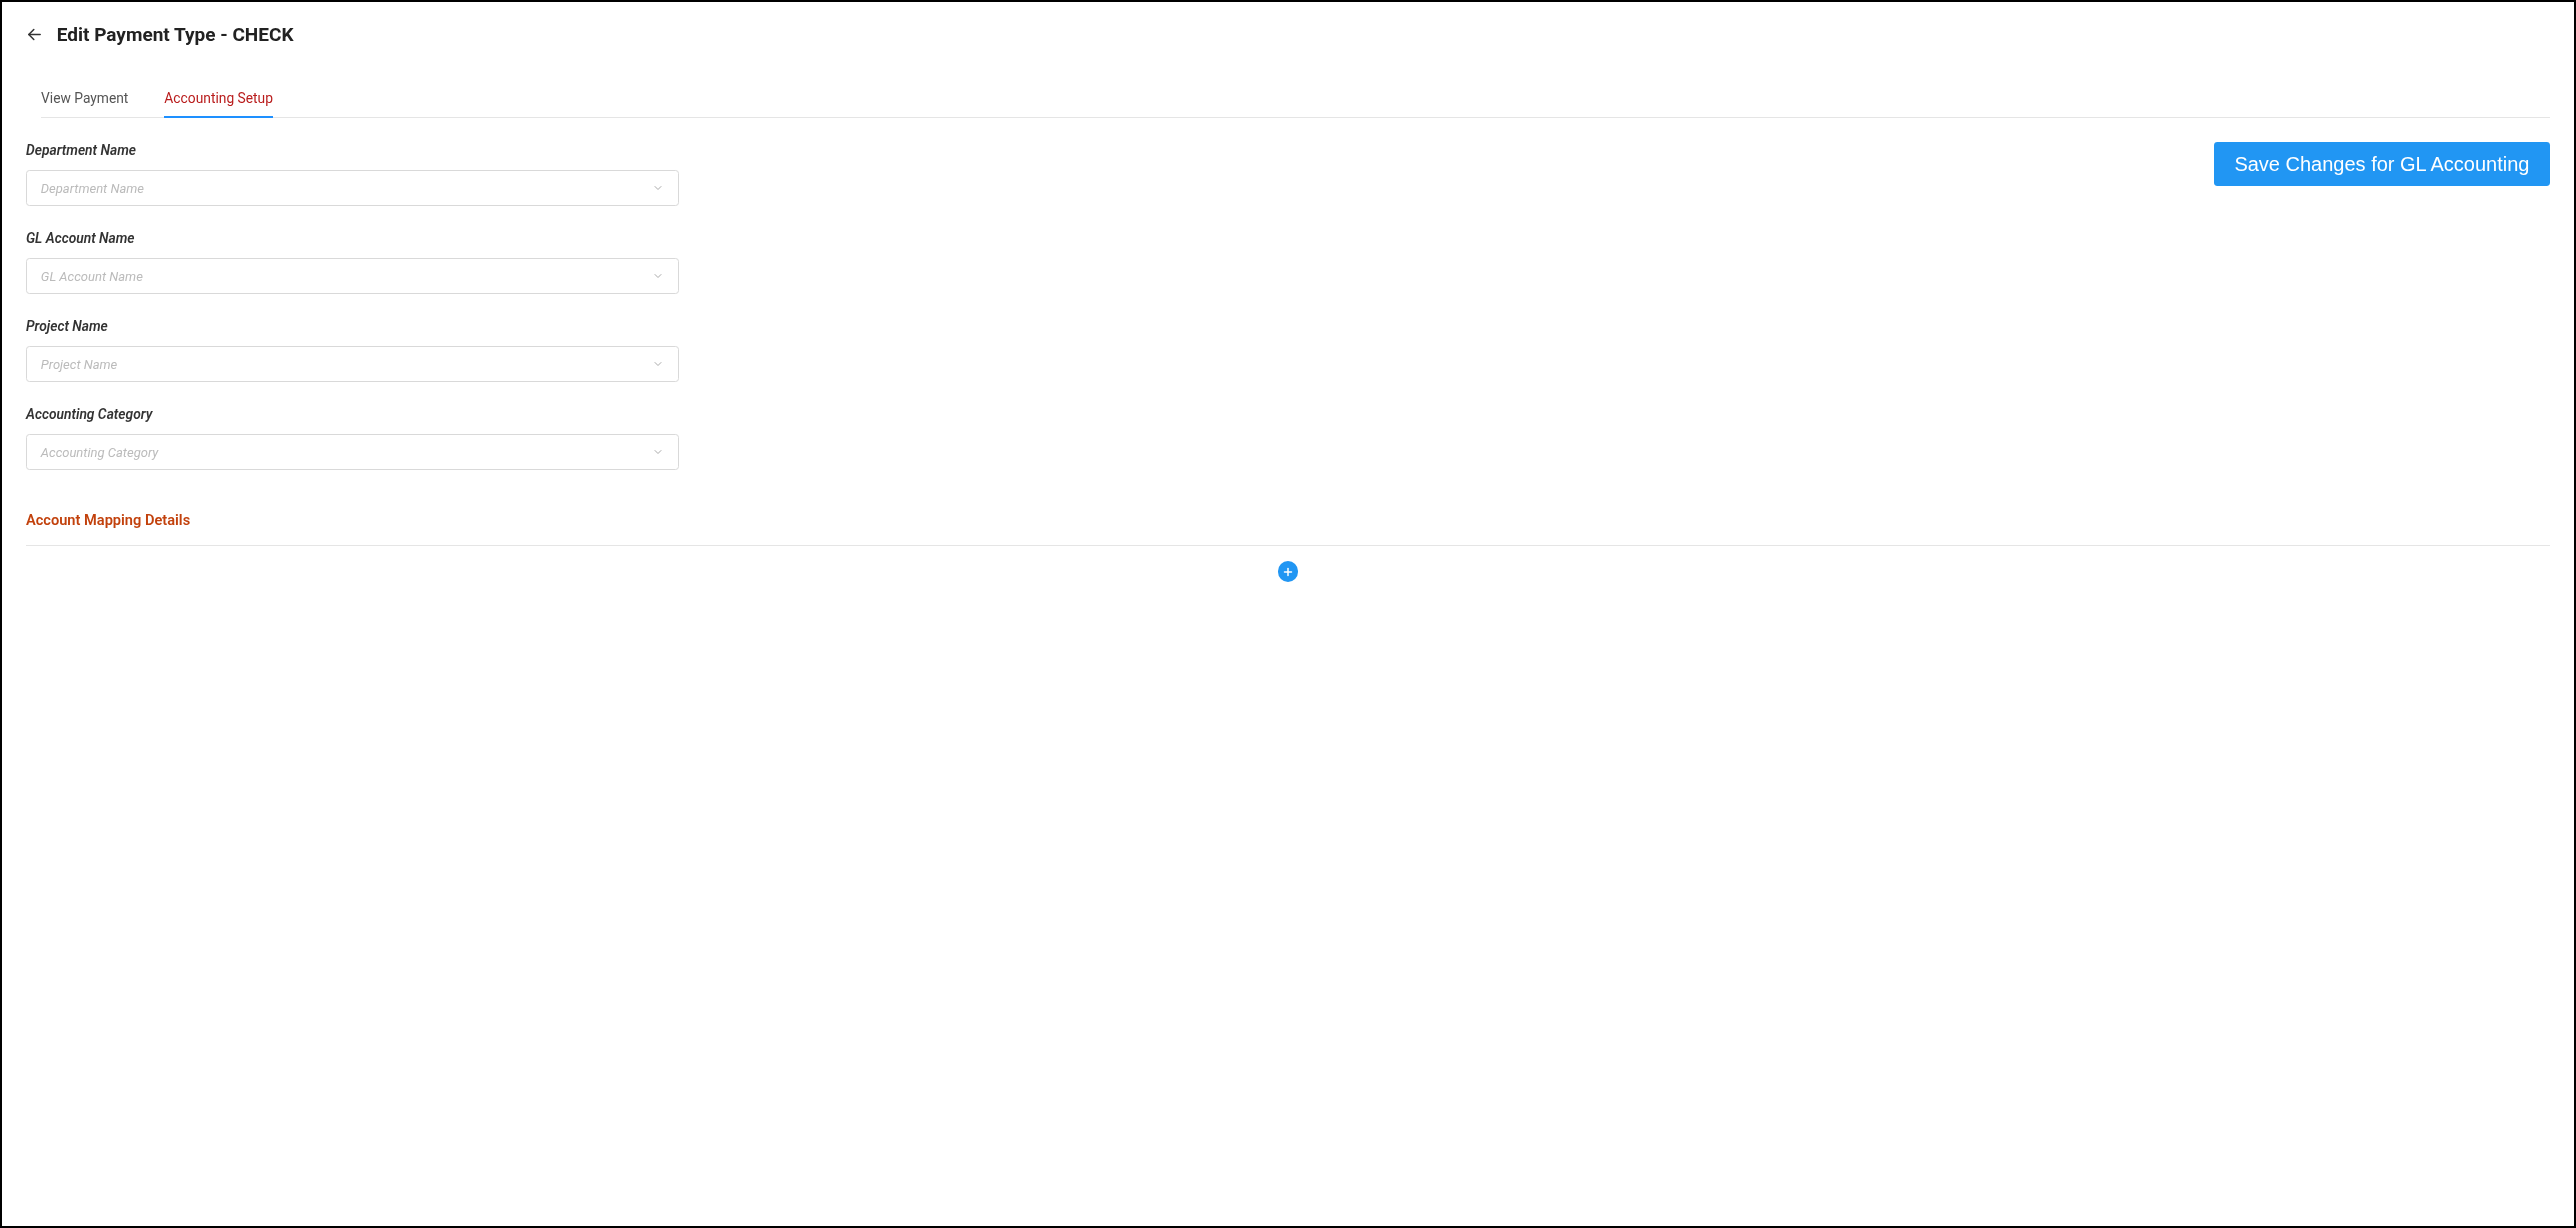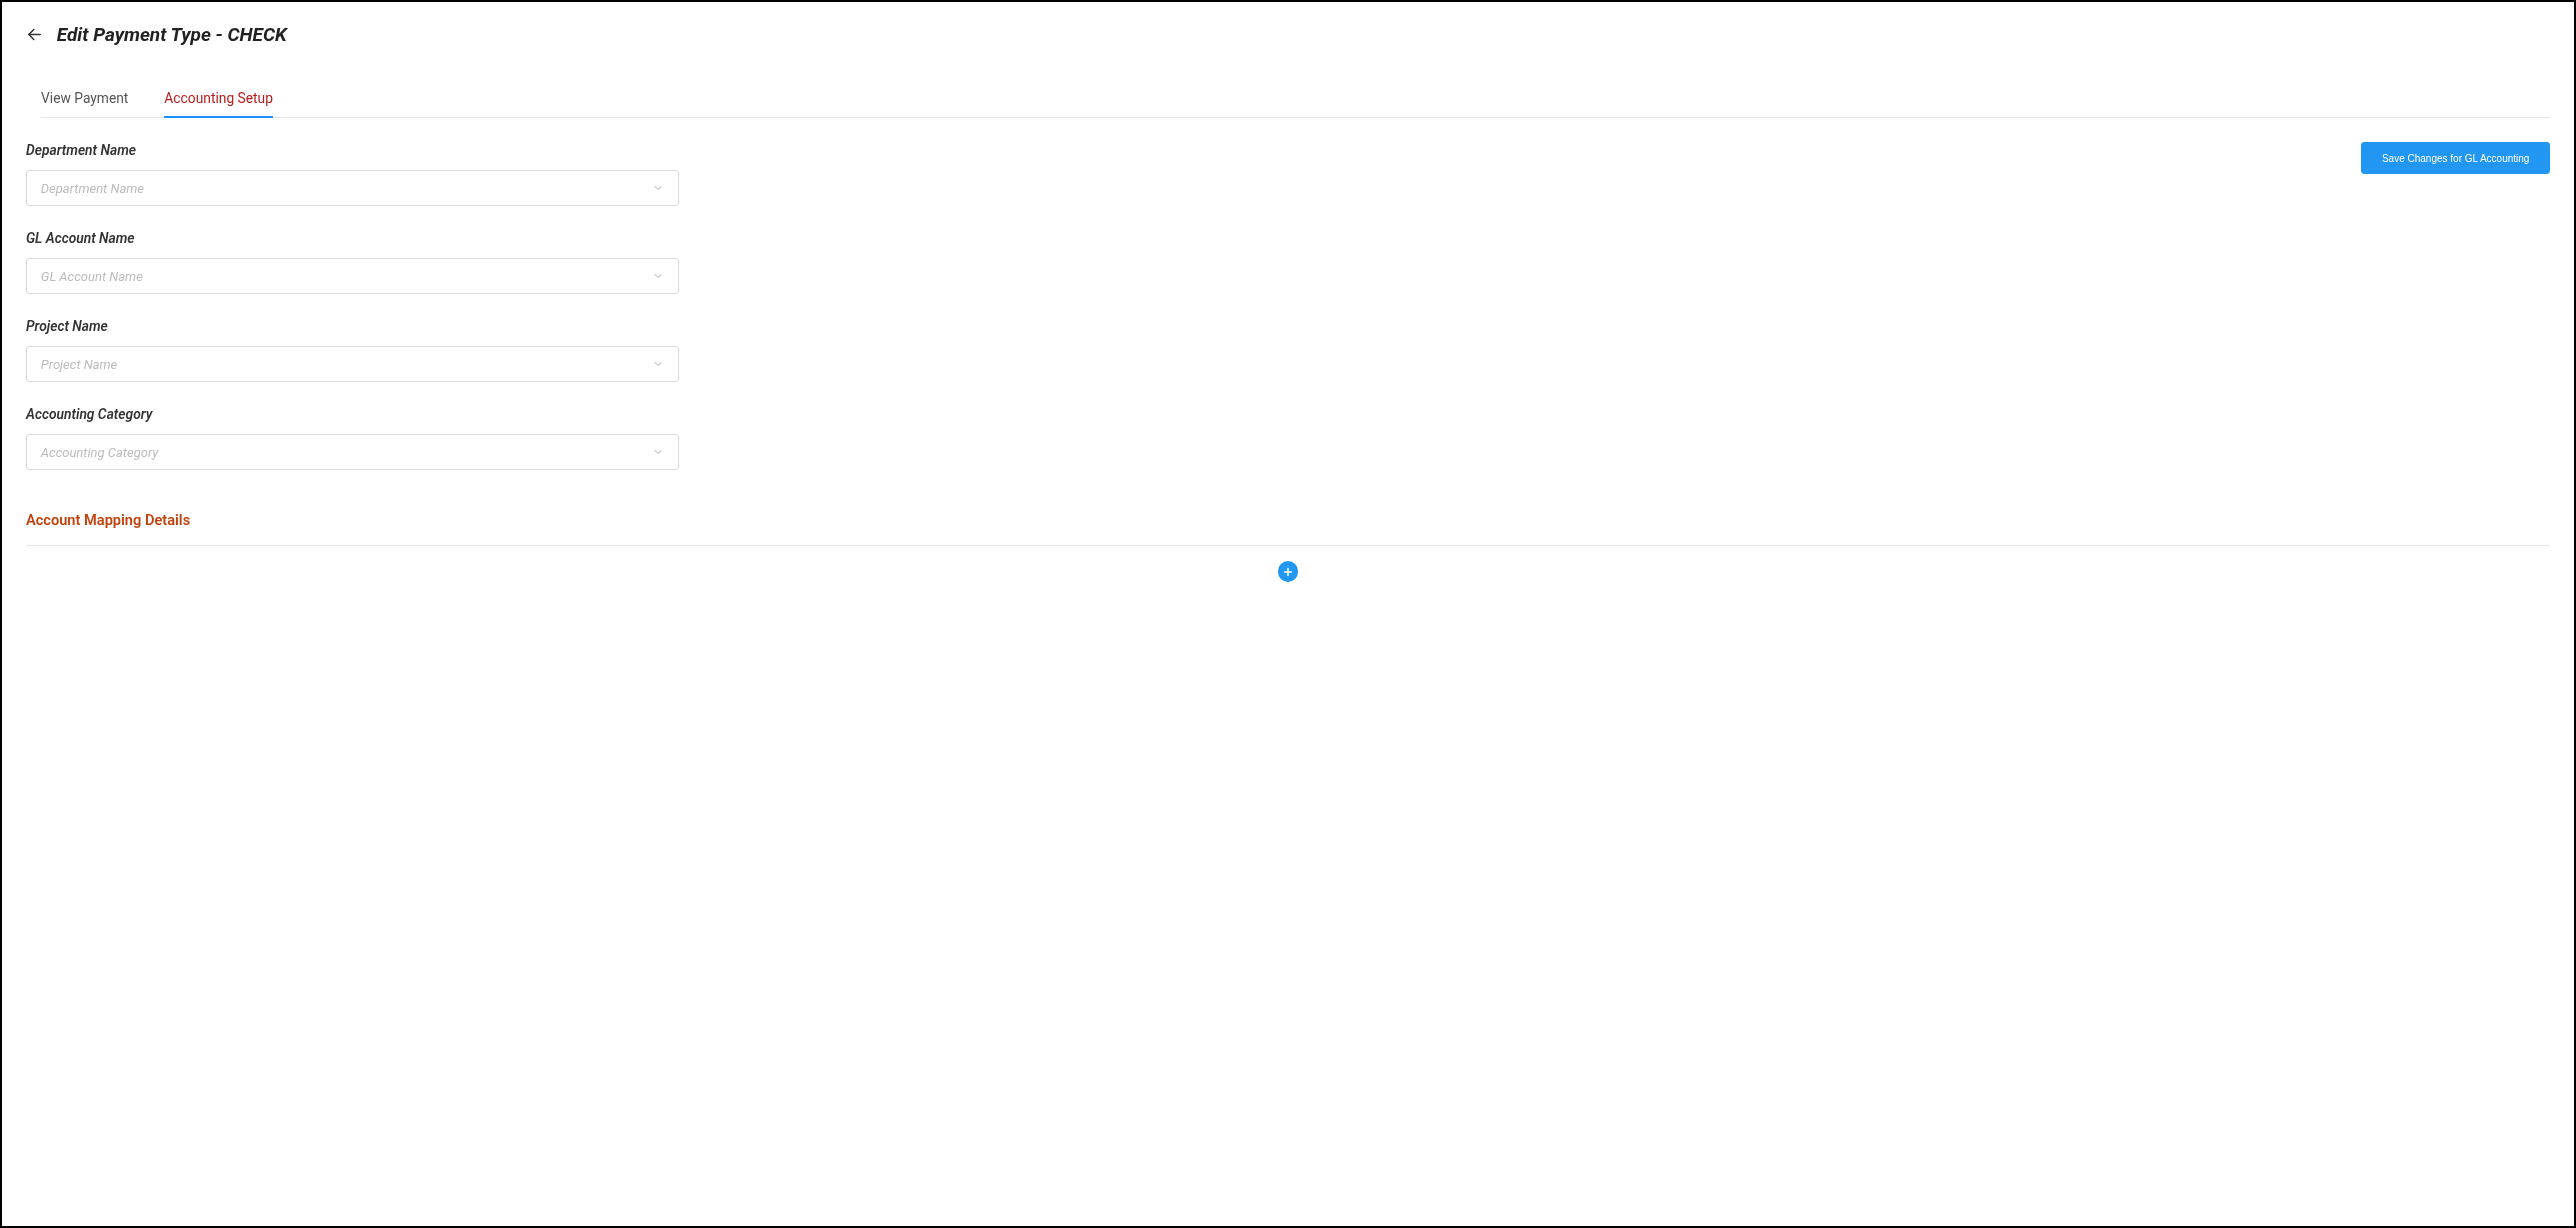--- a/index.html
+++ b/index.html
@@ -15,21 +15,20 @@
       min-height: 100vh;
     }
     .container {
       padding: 20.6px 24px;
     }
     .header {
       display: flex;
       align-items: center;
       gap: 13.8px;
       margin-bottom: 34px;
-      font-style: italic;
     }
     .back-icon {
       cursor: pointer;
       display: flex;
       align-items: center;
     }
     .back-icon svg {
       width: 17px;
       height: 17px;
       stroke: #333;
@@ -71,21 +70,21 @@
       font-style: italic;
     }
     .right-area {
       padding-left: 17px;
     }
     .save-button {
       background: #2196f3;
       color: #fff;
       border: none;
       padding: 10.3px 20.6px;
-      font-size: 10px;
+      font-size: 20px;
       border-radius: 3.4px;
       cursor: pointer;
     }
     .form-group {
       margin-bottom: 24px;
     }
     .form-label {
       display: block;
       font-size: 13.8px;
       font-weight: 600;

